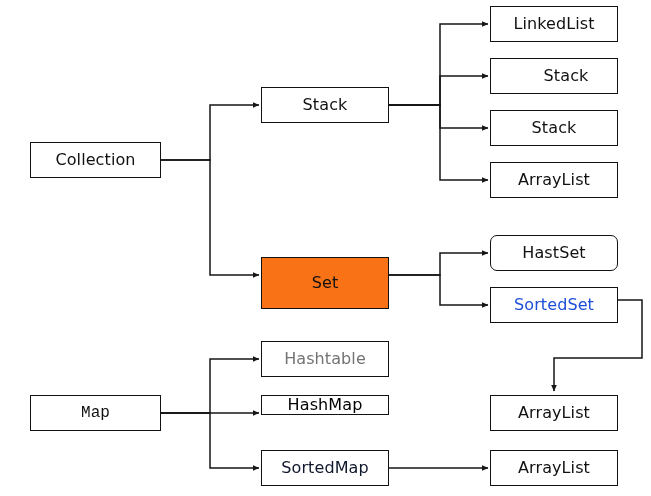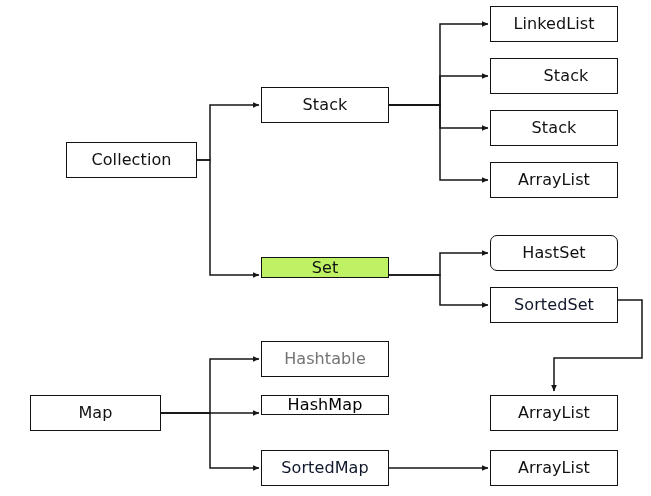--- a/index.html
+++ b/index.html
@@ -68,48 +68,48 @@
         <polyline points="389,275 440,275 440,305 488,305" fill="none" stroke="#161616" stroke-width="1.5" stroke-linejoin="miter" stroke-linecap="butt" marker-end="url(#arrowhead)"></polyline>
         <polyline points="618,300 642,300 642,358 554,358 554,391" fill="none" stroke="#161616" stroke-width="1.5" stroke-linejoin="miter" stroke-linecap="butt" marker-end="url(#arrowhead)"></polyline>
         <polyline points="161,413 210,413 210,359 259,359" fill="none" stroke="#161616" stroke-width="1.5" stroke-linejoin="miter" stroke-linecap="butt" marker-end="url(#arrowhead)"></polyline>
         <polyline points="161,413 210,413 210,413 259,413" fill="none" stroke="#161616" stroke-width="1.5" stroke-linejoin="miter" stroke-linecap="butt" marker-end="url(#arrowhead)"></polyline>
         <polyline points="161,413 210,413 210,468 259,468" fill="none" stroke="#161616" stroke-width="1.5" stroke-linejoin="miter" stroke-linecap="butt" marker-end="url(#arrowhead)"></polyline>
         <polyline points="389,468 488,468" fill="none" stroke="#161616" stroke-width="1.5" stroke-linejoin="miter" stroke-linecap="butt" marker-end="url(#arrowhead)"></polyline>
       </g>
   </svg>
 
   <div id="nodes-layer">
-      <div class="node-box" style="left: 30px; top: 142px; width: 131px; height: 36px; border-color: rgb(18, 18, 18); background: rgb(255, 255, 255); color: rgb(17, 17, 17); margin-left: 36px;">
+      <div class="node-box" style="left: 30px; top: 142px; width: 131px; height: 36px; border-color: rgb(18, 18, 18); background: rgb(255, 255, 255); color: rgb(17, 17, 17);">
         <span class="node-label">Collection</span>
       </div>
       <div class="node-box" style="left: 261px; top: 87px; width: 128px; height: 36px; border-color: rgb(18, 18, 18); background: rgb(255, 255, 255); color: rgb(17, 17, 17);">
         <span class="node-label">Stack</span>
       </div>
-      <div class="node-box" style="left: 261px; top: 257px; width: 128px; height: 21px; border-color: rgb(18, 18, 18); background: #bef264; color: rgb(17, 17, 17);">
+      <div class="node-box" style="left: 261px; top: 257px; width: 128px; height: 52px; border-color: rgb(18, 18, 18); background: #f97316; color: rgb(17, 17, 17);">
         <span class="node-label">Set</span>
       </div>
       <div class="node-box" style="left: 490px; top: 6px; width: 128px; height: 36px; border-color: rgb(18, 18, 18); background: rgb(255, 255, 255); color: rgb(17, 17, 17);">
         <span class="node-label">LinkedList</span>
       </div>
       <div class="node-box" style="left: 490px; top: 58px; width: 128px; height: 36px; border-color: rgb(18, 18, 18); background: rgb(255, 255, 255); color: rgb(17, 17, 17); padding-left: 24px;">
         <span class="node-label">Stack</span>
       </div>
       <div class="node-box" style="left: 490px; top: 110px; width: 128px; height: 36px; border-color: rgb(18, 18, 18); background: rgb(255, 255, 255); color: rgb(17, 17, 17);">
         <span class="node-label">Stack</span>
       </div>
       <div class="node-box" style="left: 490px; top: 162px; width: 128px; height: 36px; border-color: rgb(18, 18, 18); background: rgb(255, 255, 255); color: rgb(17, 17, 17);">
         <span class="node-label">ArrayList</span>
       </div>
       <div class="node-box" style="left: 490px; top: 235px; width: 128px; height: 36px; border-color: rgb(18, 18, 18); background: rgb(255, 255, 255); color: rgb(17, 17, 17); border-radius: 7px;">
         <span class="node-label">HastSet</span>
       </div>
-      <div class="node-box" style="left: 490px; top: 287px; width: 128px; height: 36px; border-color: rgb(18, 18, 18); background: rgb(255, 255, 255); color: #0f172a;">
+      <div class="node-box" style="left: 490px; top: 287px; width: 128px; height: 36px; border-color: rgb(18, 18, 18); background: rgb(255, 255, 255); color: #1d4ed8;">
         <span class="node-label">SortedSet</span>
       </div>
-      <div class="node-box" style="left: 30px; top: 395px; width: 131px; height: 36px; border-color: rgb(18, 18, 18); background: rgb(255, 255, 255); color: rgb(17, 17, 17);">
+      <div class="node-box" style="left: 30px; top: 395px; width: 131px; height: 36px; border-color: rgb(18, 18, 18); background: rgb(255, 255, 255); color: rgb(17, 17, 17); font-family: Liberation Mono, monospace;">
         <span class="node-label">Map</span>
       </div>
       <div class="node-box" style="left: 261px; top: 341px; width: 128px; height: 36px; border-color: rgb(18, 18, 18); background: rgb(255, 255, 255); color: #737373;">
         <span class="node-label">Hashtable</span>
       </div>
       <div class="node-box" style="left: 261px; top: 395px; width: 128px; height: 20px; border-color: rgb(18, 18, 18); background: rgb(255, 255, 255); color: #000000;">
         <span class="node-label">HashMap</span>
       </div>
       <div class="node-box" style="left: 261px; top: 450px; width: 128px; height: 36px; border-color: rgb(18, 18, 18); background: rgb(255, 255, 255); color: #0f172a;">
         <span class="node-label">SortedMap</span>

